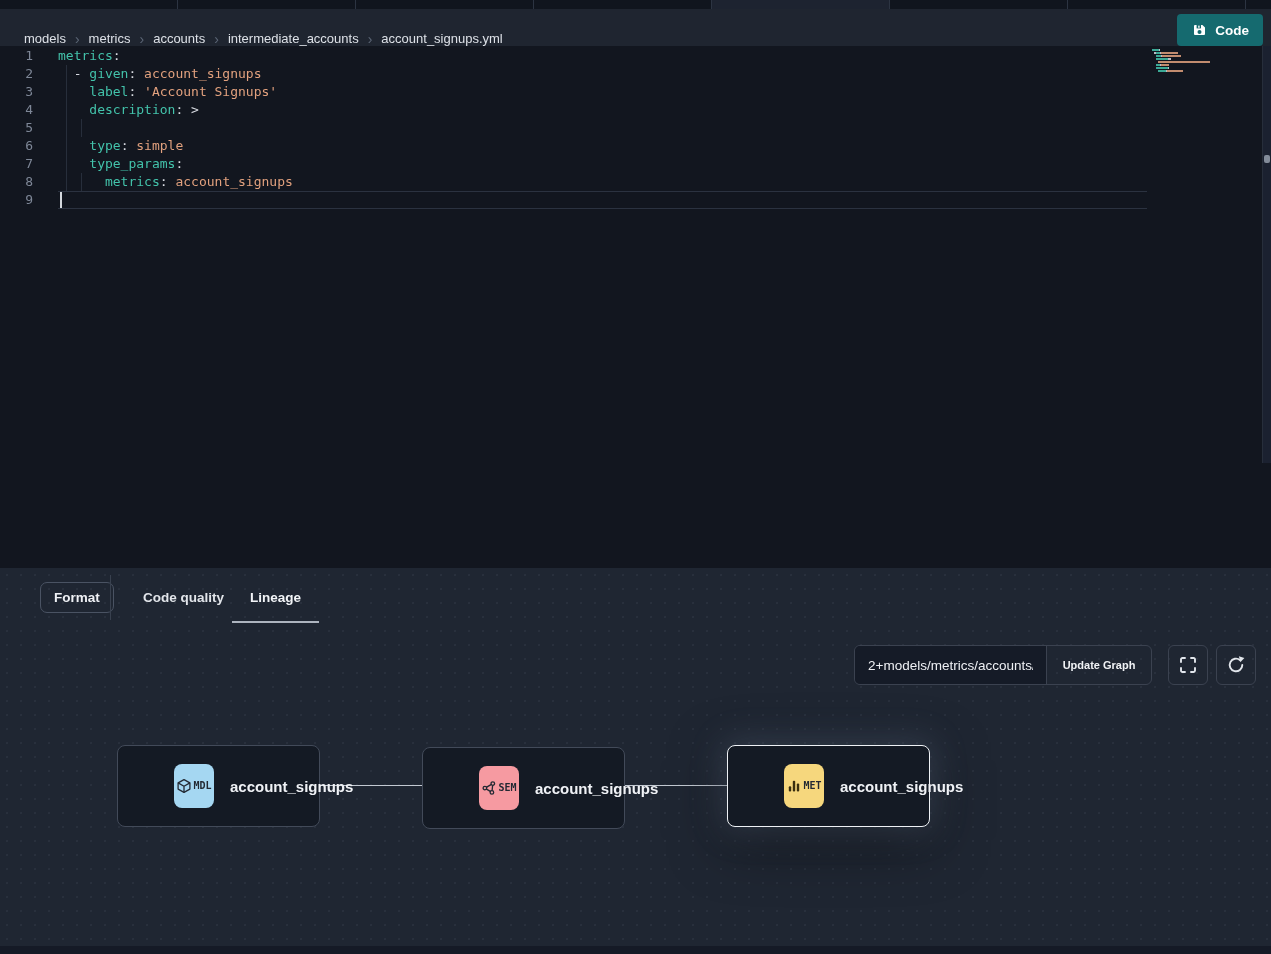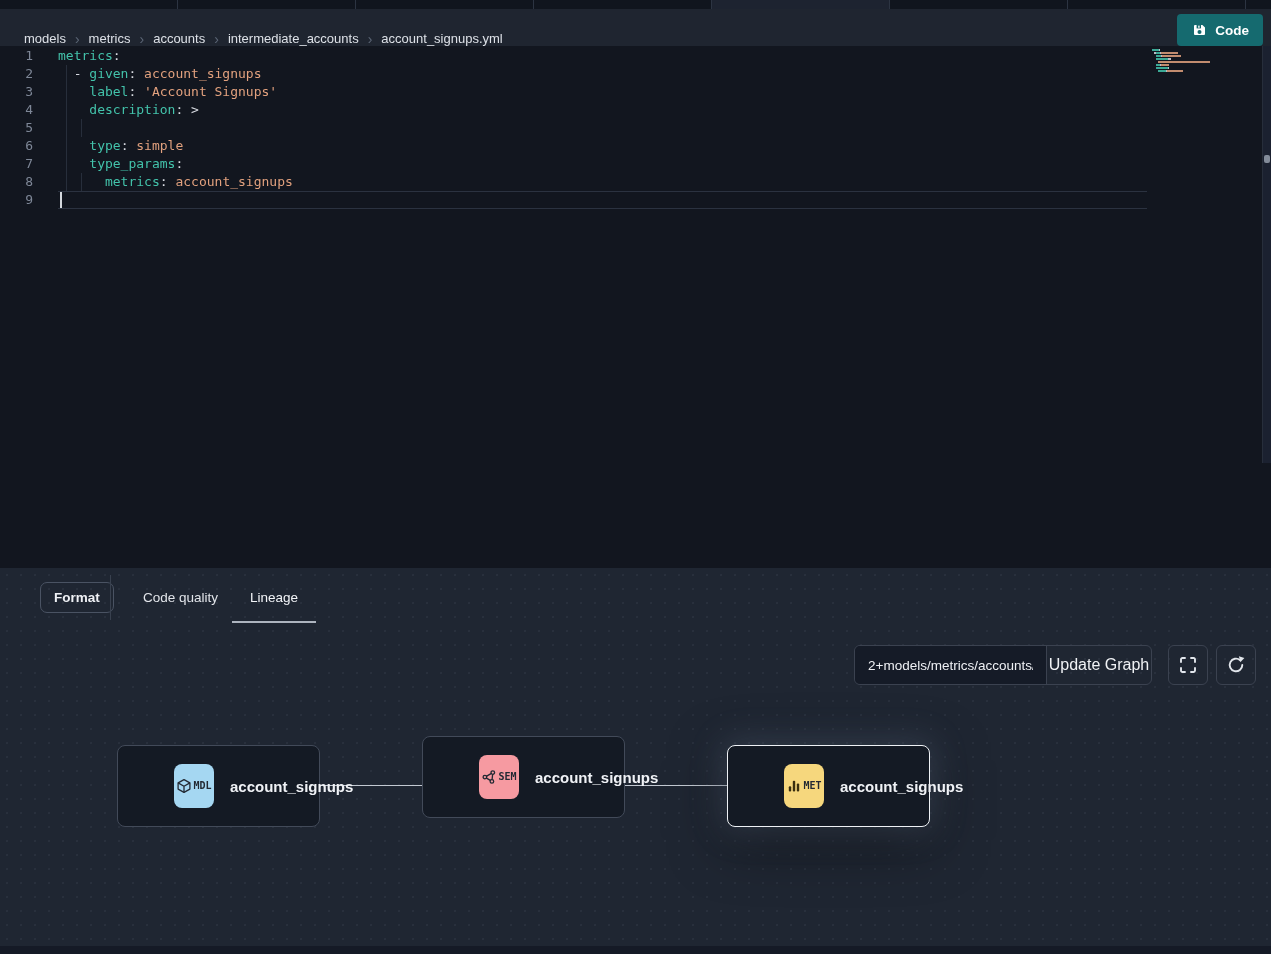--- a/index.html
+++ b/index.html
@@ -73,39 +73,39 @@
   }
   .panel-tabs { position:relative; height:62px;margin-left:28px; }
   .format-btn {
     position:absolute; left:12px; top:14px; height:31px; padding:0 13px;
     background:transparent; border:1px solid #4a5363; border-radius:7px;
     color:#eef0f4; font-family:"Liberation Sans", sans-serif; font-size:13.5px; font-weight:600; cursor:pointer;
   }
   .vdivider { position:absolute; left:82px; top:7px; width:1px; height:45px; background:#39414f; }
   .tab {
     position:absolute; top:14px; height:31px; line-height:31px; padding:0 12px;
-    font-size:13.5px; font-weight:400; color:#e2e5ea; cursor:pointer;
+    font-size:13.5px; font-weight:700; color:#e2e5ea; cursor:pointer;
   }
   .tab-cq { left:103px; }
   .tab-lin { left:210px; }
   .tab.active { color:#f2f4f7; }
   .tab.active::after {
     content:""; position:absolute; left:-6px; right:-6px; bottom:-10px; height:2.5px; background:#adb4bf;
   }
 
   
   .lineage-toolbar { position:absolute; top:77px; right:15px; display:flex; align-items:center; }
   .selector-group { display:flex; height:40px; border:1px solid #3b4250; border-radius:6px; overflow:hidden; }
   .selector-input {
     width:191px; height:100%; background:#151b27; border:none; outline:none;
     color:#eef0f4; font-family:"Liberation Sans", sans-serif; font-size:13.5px; padding:0 13px;
   }
   .update-btn {
     width:105px; height:100%; background:transparent; border:none; border-left:1px solid #3b4250;
-    color:#f0f2f5; font-family:"Liberation Sans", sans-serif; font-size:16px; font-weight:400; cursor:pointer;
+    color:#f0f2f5; font-family:"Liberation Sans", sans-serif; font-size:11px; font-weight:700; cursor:pointer;
   }
   .icon-btn {
     width:40px; height:40px; border:1px solid #3b4250; border-radius:6px; background:transparent;
     display:flex; align-items:center; justify-content:center; cursor:pointer;
   }
   .icon-btn.fullscreen { margin-left:16px; }
   .icon-btn.refresh { margin-left:8px; }
 
   
   .canvas { position:absolute; top:0; left:0; width:100%; height:100%; }
@@ -293,21 +293,21 @@
             <span style="display: flex;">
               <svg width="16" height="16" viewBox="0 0 16 16">
                 <path d="M8 1.6 13.9 4.9v6.2L8 14.4 2.1 11.1V4.9Z" fill="none" stroke="#232933" stroke-width="1.3" stroke-linejoin="round"></path>
                 <path d="M2.1 4.9 8 8.2l5.9-3.3M8 8.2v6.2" fill="none" stroke="#232933" stroke-width="1.3" stroke-linejoin="round"></path>
               </svg>
             </span>
             <span class="btxt">MDL</span>
           </div>
           <span class="node-label">account_signups</span>
         </div>
-        <div class="node" style="left: 422px; top: 168px; width: 203px; text-align: center;">
+        <div class="node" style="left: 422px; top: 179px; width: 203px; text-align: center;">
           <div class="badge" style="background: rgb(246, 154, 161);">
             <span style="display: flex;">
               <svg width="16" height="16" viewBox="0 0 16 16">
                 <path d="M11.8 3.6 3.9 8.1l7 4.3z" fill="none" stroke="#232933" stroke-width="1.3" stroke-linejoin="round"></path>
                 <circle cx="11.8" cy="3.6" r="1.8" fill="#f69aa1" stroke="#232933" stroke-width="1.3"></circle>
                 <circle cx="3.9" cy="8.1" r="1.8" fill="#f69aa1" stroke="#232933" stroke-width="1.3"></circle>
                 <circle cx="10.9" cy="12.4" r="1.8" fill="#f69aa1" stroke="#232933" stroke-width="1.3"></circle>
               </svg>
             </span>
             <span class="btxt">SEM</span>

